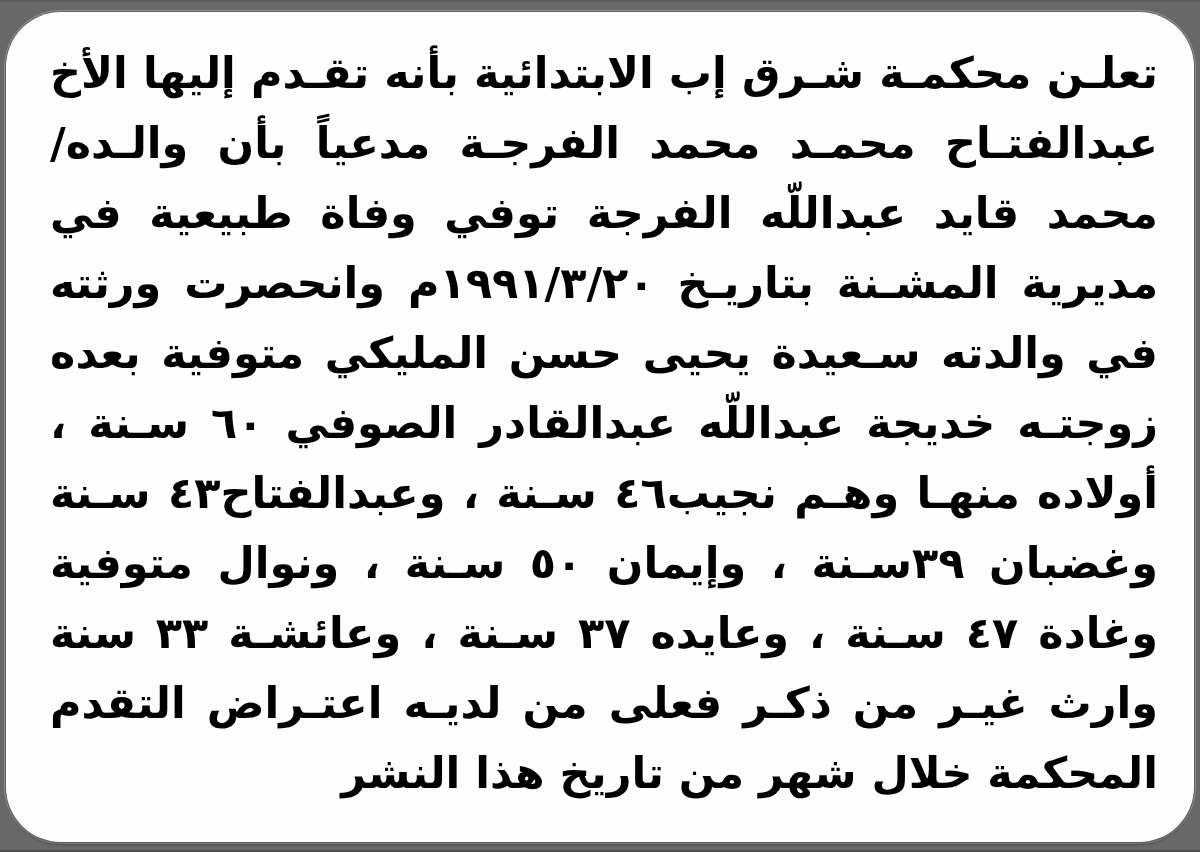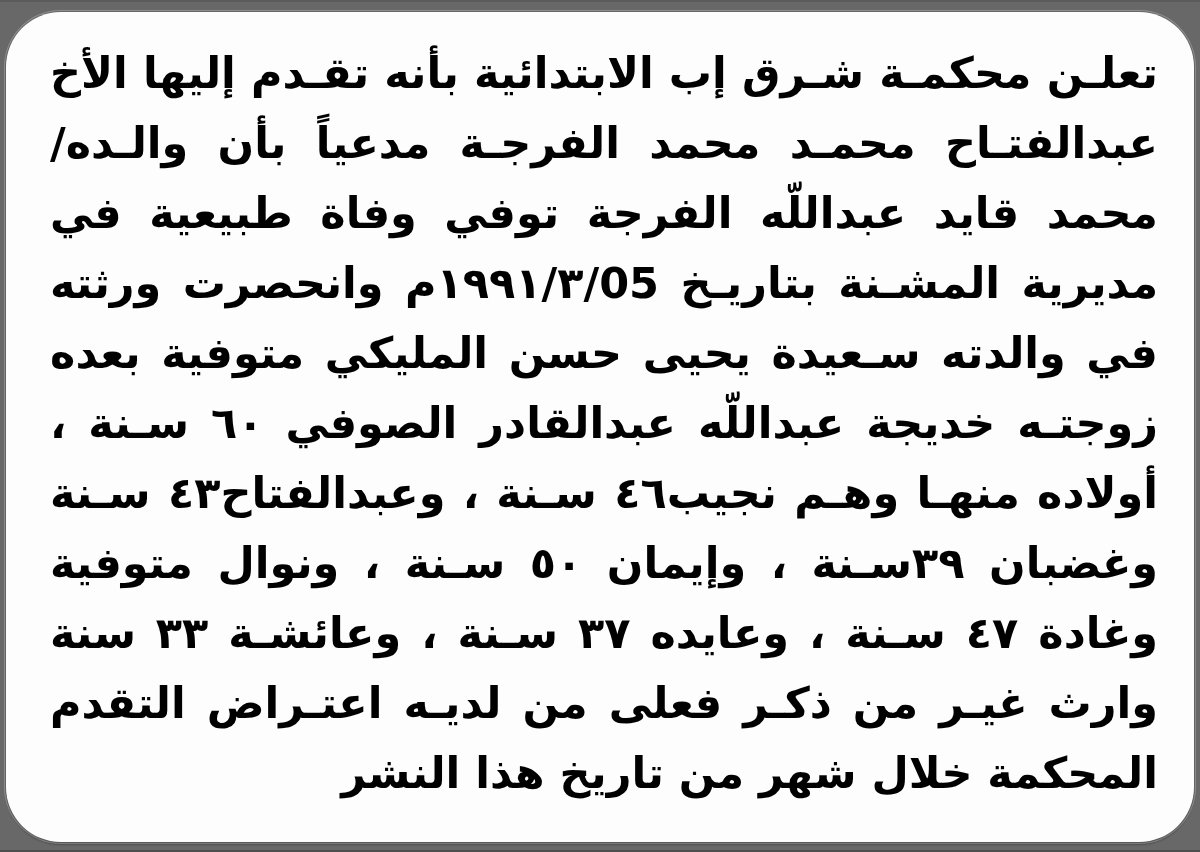--- a/index.html
+++ b/index.html
@@ -57,21 +57,21 @@
 </style>
 </head>
 <body>
 
 <div class="frame">
   <div class="card">
     <div class="notice-text" dir="rtl" lang="ar">
         <div class="line">تعلـن محكمـة شـرق إب الابتدائية بأنه تقـدم إليها الأخ /</div>
         <div class="line">عبدالفتـاح محمـد محمد الفرجـة مدعياً بأن والـده/ محمد</div>
         <div class="line">محمد قايد عبداللّه الفرجة توفي وفاة طبيعية في المعزبة</div>
-        <div class="line">مديرية المشـنة بتاريـخ ١٩٩١/٣/05م وانحصرت ورثته</div>
+        <div class="line">مديرية المشـنة بتاريـخ ١٩٩١/٣/٢٠م وانحصرت ورثته</div>
         <div class="line">في والدته سـعيدة يحيى حسن المليكي متوفية بعده وفي</div>
         <div class="line">زوجتـه خديجة عبداللّه عبدالقادر الصوفي ٦٠ سـنة ، وفي</div>
         <div class="line">أولاده منهـا وهـم نجيب٤٦ سـنة ، وعبدالفتاح٤٣ سـنة ،</div>
         <div class="line">وغضبان ٣٩سـنة ، وإيمان ٥٠ سـنة ، ونوال متوفية بعده</div>
         <div class="line">وغادة ٤٧ سـنة ، وعايده ٣٧ سـنة ، وعائشـة ٣٣ سنة ولا</div>
         <div class="line">وارث غيـر من ذكـر فعلى من لديـه اعتـراض التقدم إلى</div>
         <div class="line last">المحكمة خلال شهر من تاريخ هذا النشر</div>
       </div>
   </div>
 </div>

